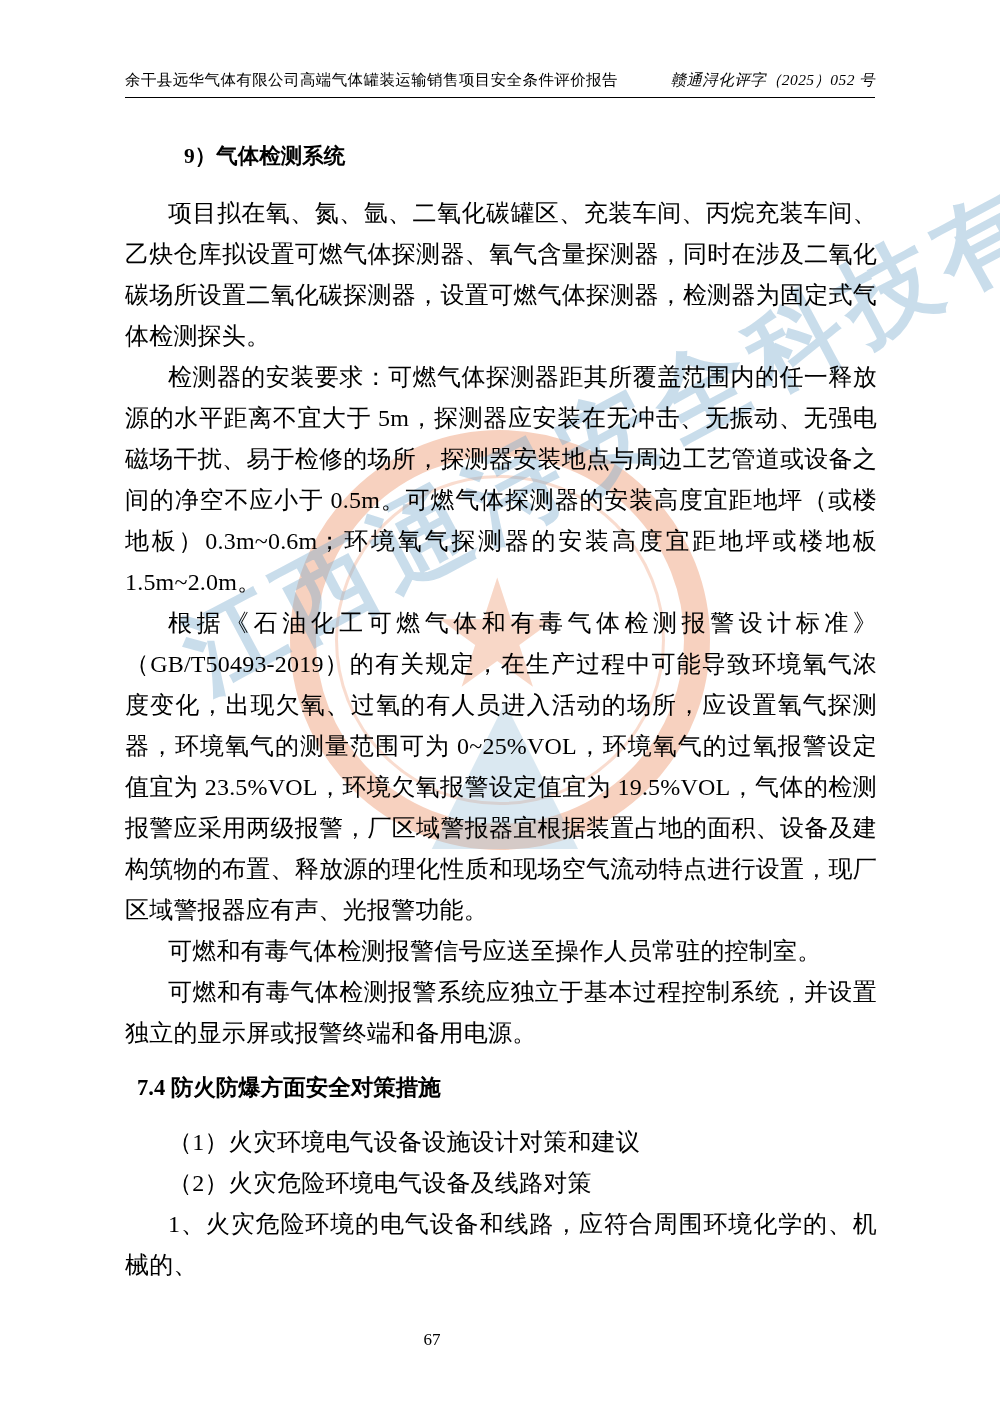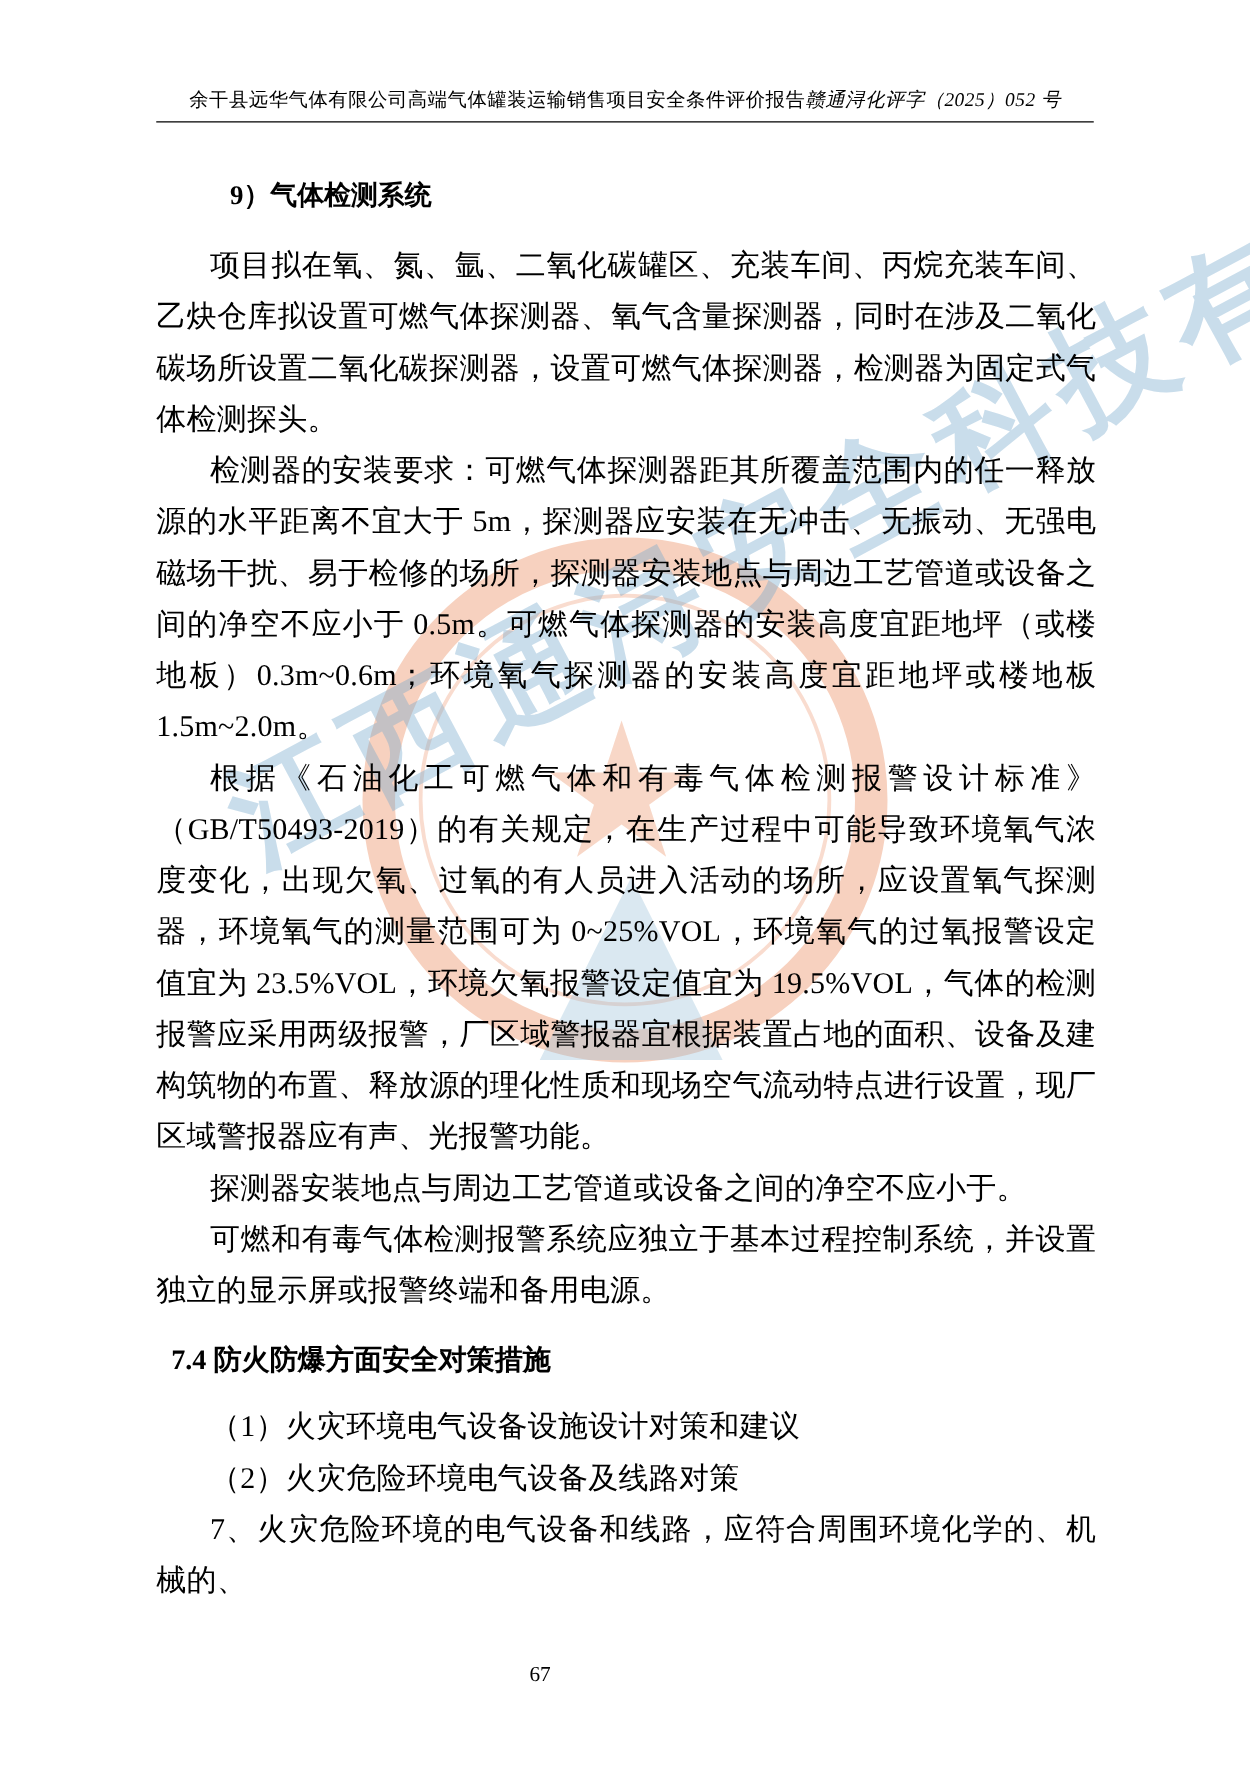--- a/index.html
+++ b/index.html
@@ -88,21 +88,21 @@
   
   .header {
     position: absolute;
     left: 125px;
     top: 70px;
     width: 750px;
     z-index: 3;
   }
   .header-row {
     display: flex;
-    justify-content: center;
+    justify-content: space-between;
     align-items: baseline;
     font-size: 15.5px;
     padding-bottom: 6px;
   }
   .header-left {
     letter-spacing: 0.4px;
   }
   .header-right {
     letter-spacing: 0.4px;
     white-space: nowrap;
@@ -182,25 +182,25 @@
       <span class="header-right">赣通浔化评字（2025）052 号</span>
     </div>
     <div class="header-rule"></div>
   </div>
 
   <div class="content">
     <p class="h-num">9）气体检测系统</p>
     <p class="p indent">项目拟在氧、氮、氩、二氧化碳罐区、充装车间、丙烷充装车间、乙炔仓库拟设置可燃气体探测器、氧气含量探测器，同时在涉及二氧化碳场所设置二氧化碳探测器，设置可燃气体探测器，检测器为固定式气体检测探头。</p>
     <p class="p indent">检测器的安装要求：可燃气体探测器距其所覆盖范围内的任一释放源的水平距离不宜大于 5m，探测器应安装在无冲击、无振动、无强电磁场干扰、易于检修的场所，探测器安装地点与周边工艺管道或设备之间的净空不应小于 0.5m。可燃气体探测器的安装高度宜距地坪（或楼地板）0.3m~0.6m；环境氧气探测器的安装高度宜距地坪或楼地板 1.5m~2.0m。</p>
     <p class="p indent">根据《石油化工可燃气体和有毒气体检测报警设计标准》（GB/T50493-2019）的有关规定，在生产过程中可能导致环境氧气浓度变化，出现欠氧、过氧的有人员进入活动的场所，应设置氧气探测器，环境氧气的测量范围可为 0~25%VOL，环境氧气的过氧报警设定值宜为 23.5%VOL，环境欠氧报警设定值宜为 19.5%VOL，气体的检测报警应采用两级报警，厂区域警报器宜根据装置占地的面积、设备及建构筑物的布置、释放源的理化性质和现场空气流动特点进行设置，现厂区域警报器应有声、光报警功能。</p>
-    <p class="p indent">探测器安装地点与周边工艺管道或设备之间的净空不应小于。</p>
+    <p class="p indent">可燃和有毒气体检测报警信号应送至操作人员常驻的控制室。</p>
     <p class="p indent">可燃和有毒气体检测报警系统应独立于基本过程控制系统，并设置独立的显示屏或报警终端和备用电源。</p>
     <p class="h-sec">7.4 防火防爆方面安全对策措施</p>
     <p class="p indent">（1）火灾环境电气设备设施设计对策和建议</p>
     <p class="p indent">（2）火灾危险环境电气设备及线路对策</p>
-    <p class="p indent">7、火灾危险环境的电气设备和线路，应符合周围环境化学的、机械的、</p>
+    <p class="p indent">1、火灾危险环境的电气设备和线路，应符合周围环境化学的、机械的、</p>
   </div>
 
   <div class="footer">
     <span>67</span>
   </div>
 
 </div>
 
 </body></html>

